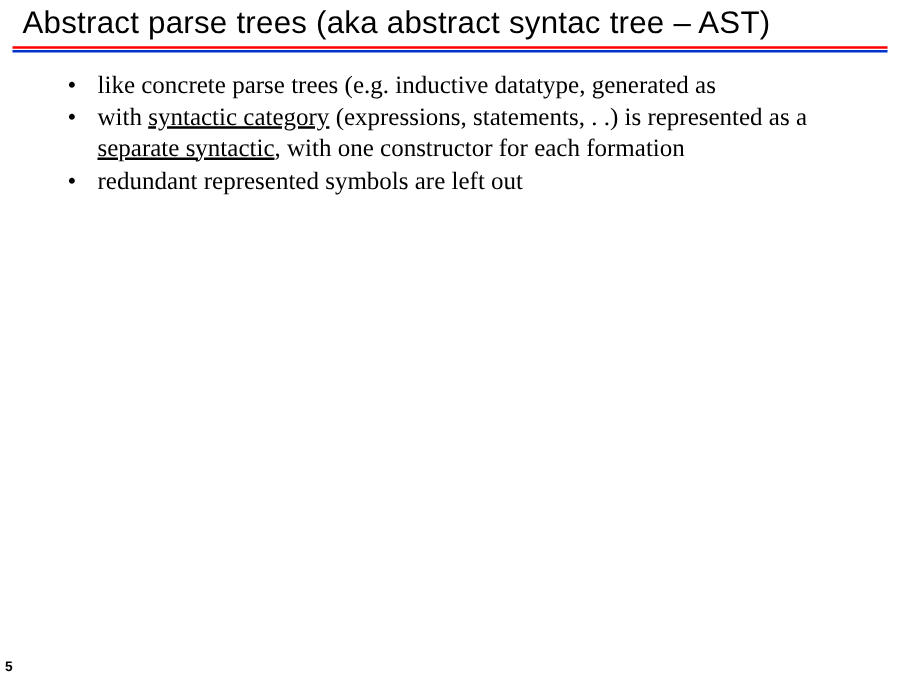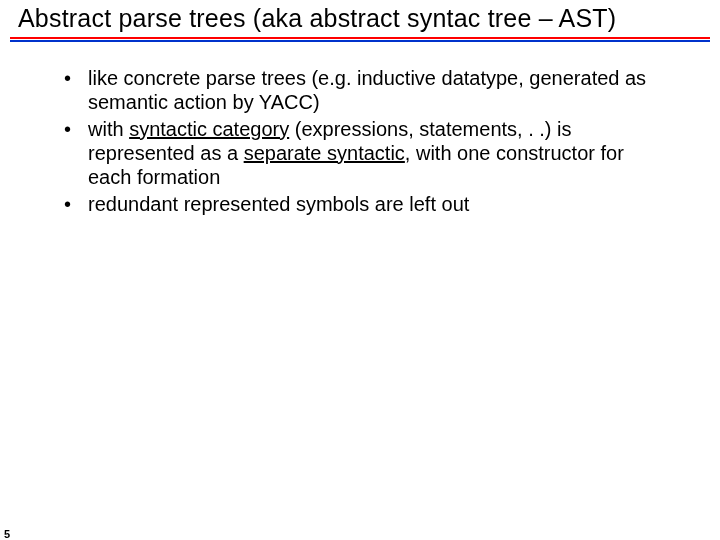--- a/index.html
+++ b/index.html
@@ -34,22 +34,23 @@
   .rule-blue {
     height: 2px;
     background: #0033cc;
     margin: 1px 10px 0 10px;
   }
   .body {
     padding: 14px 40px 0 50px;
   }
   ul.bullets {
     list-style: none;
-    margin: 10px;
+    margin: 0;
     padding: 0;
+    font-family: Liberation Serif, serif;
   }
   ul.bullets > li {
     position: relative;
     padding-left: 28px;
     font-size: 20px;
     line-height: 1.22;
     margin-bottom: 2px;
   }
   ul.bullets > li::before {
     content: "•";
@@ -76,21 +77,20 @@
   <div class="title-wrap">
     <div class="title">Abstract parse trees (aka abstract syntac tree – AST)</div>
   </div>
   <div class="rule-red"></div>
   <div class="rule-blue"></div>
 
   <div class="body">
     <ul class="bullets">
       <li>
         <span>like concrete parse trees (e.</span><span>g. inductive datatype, generated as</span><br>
-        <span>semantic action by YACC)</span>
       </li>
       <li>
         <span>with </span><span class="u">syntactic category</span><span> (expressions, statements, . .) is represented as a </span><span class="u">separate syntactic</span><span>, with one constructor for each formation</span>
       </li>
       <li>
         <span>redundant represented symbols are left out</span>
       </li>
     </ul>
   </div>
 

